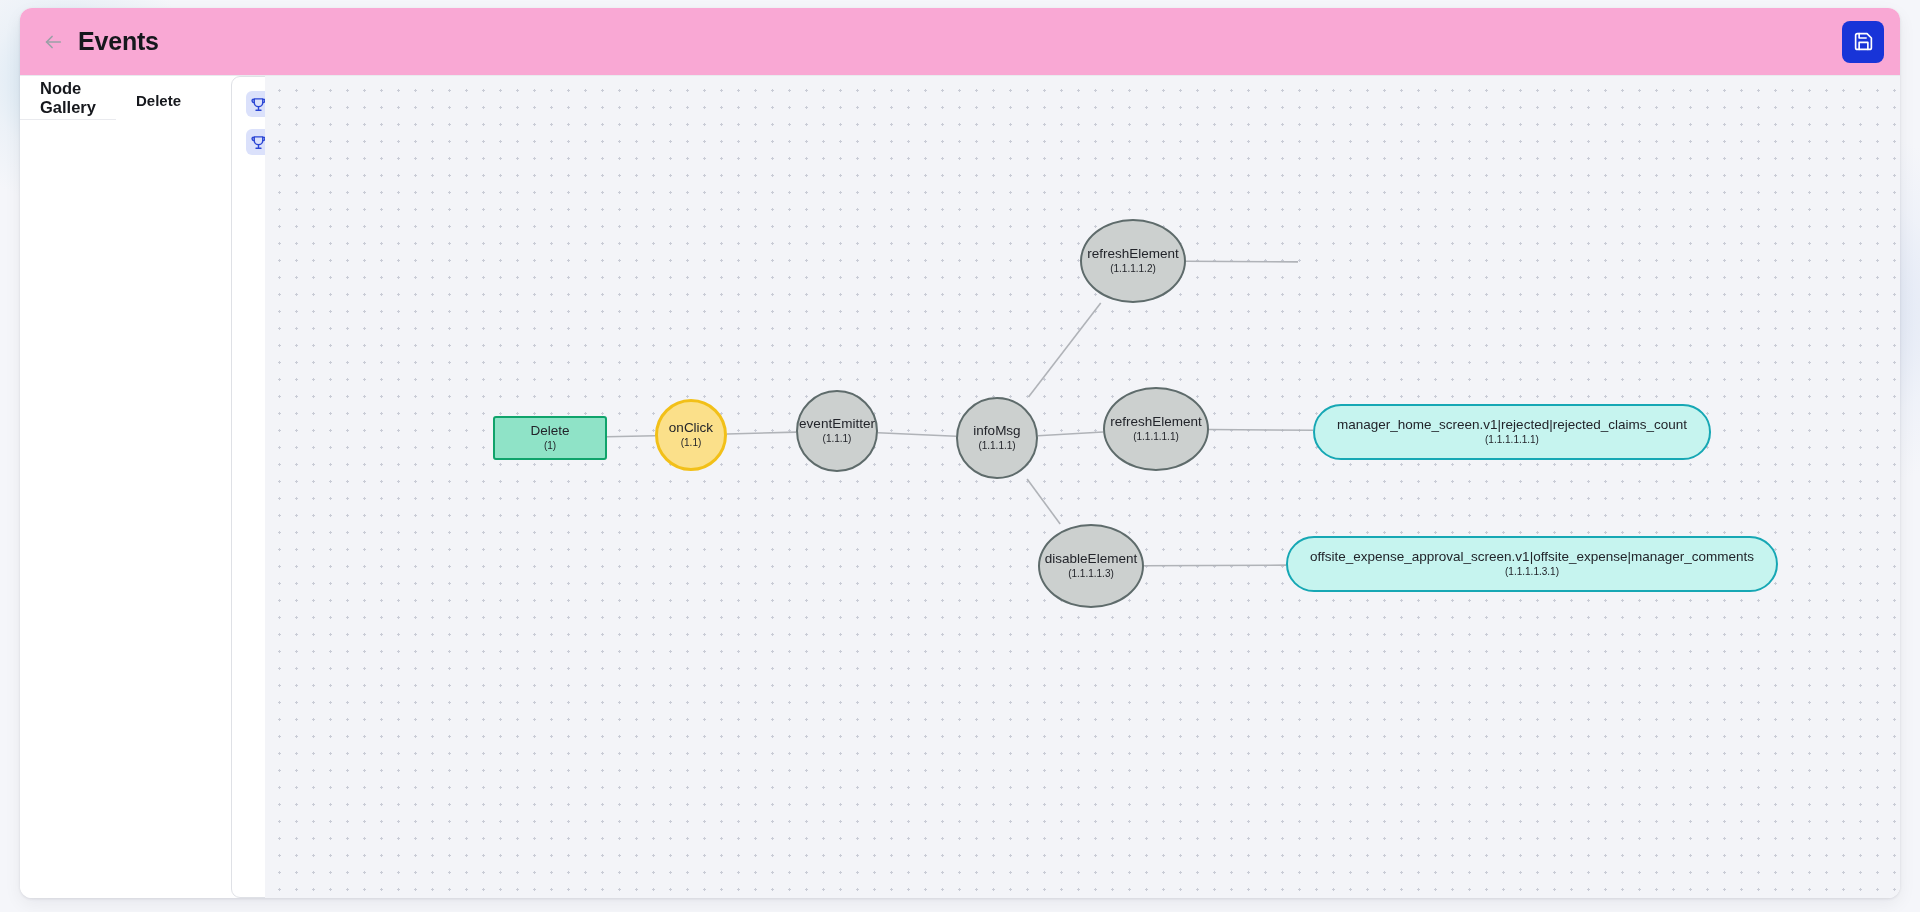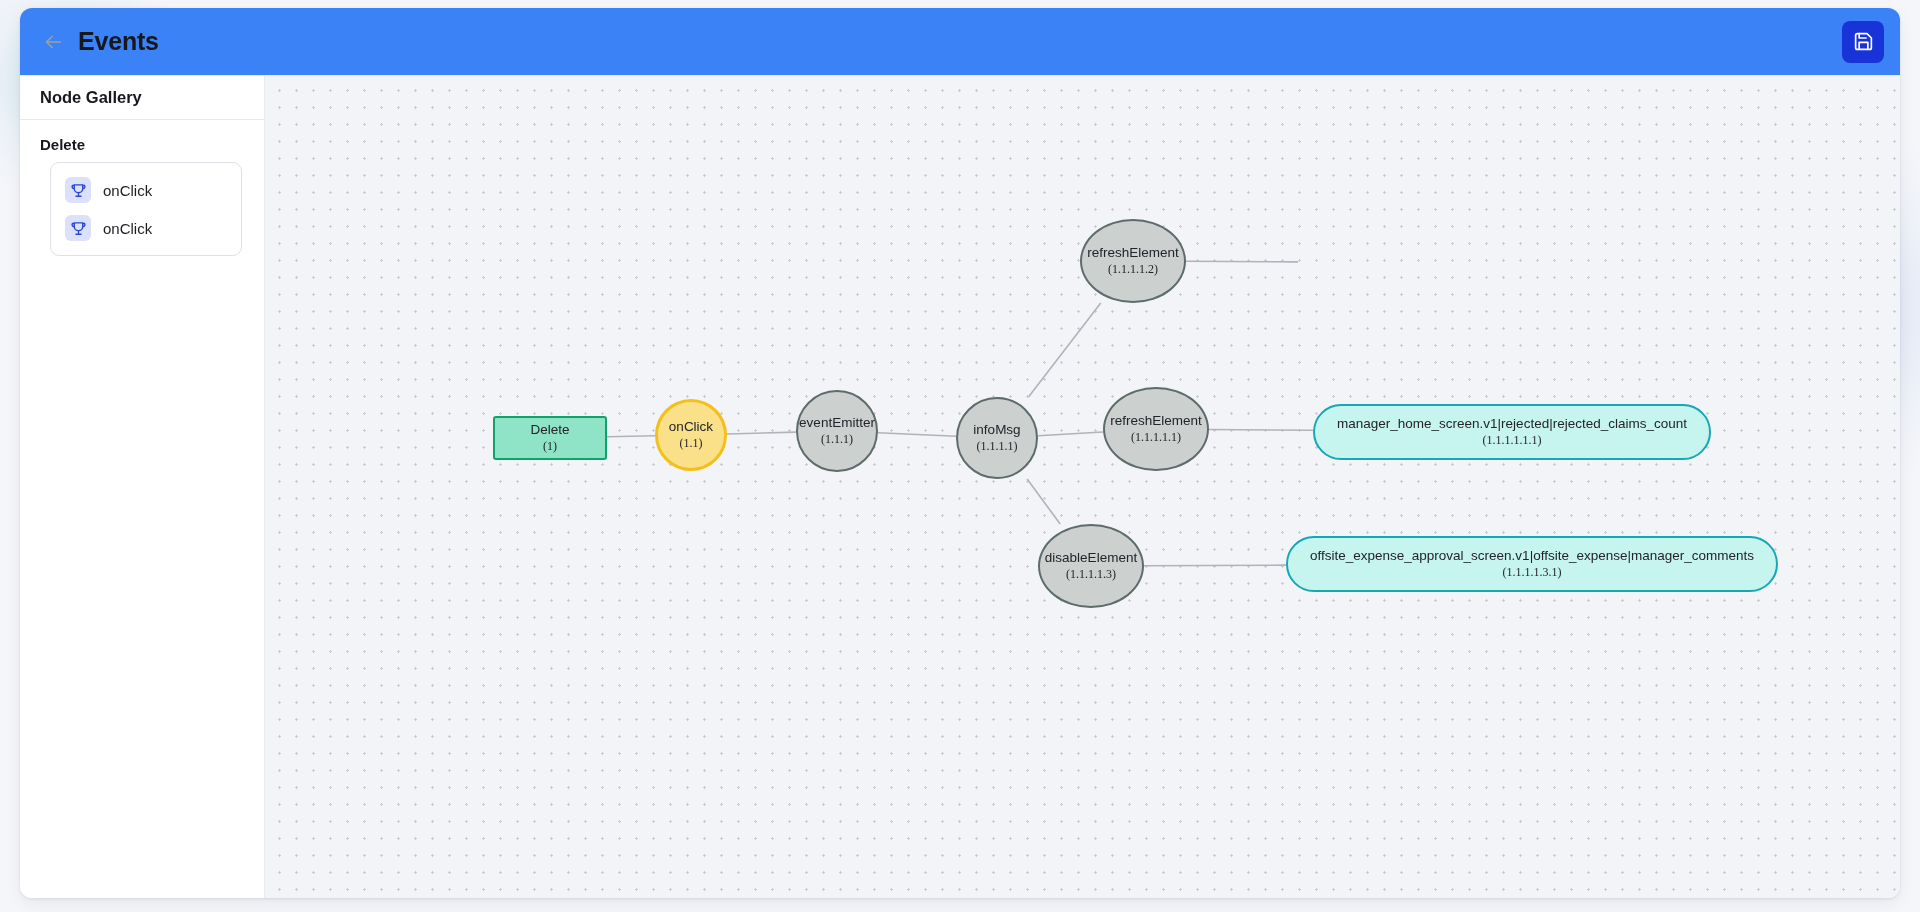--- a/index.html
+++ b/index.html
@@ -39,21 +39,21 @@
   }
 
   
   .header {
     height: 68px;
     flex: 0 0 68px;
     border-bottom: 1px solid #e9eaee;
     display: flex;
     align-items: center;
     padding: 0 16px 0 16px;
-    background: #3b82f6;
+    background: #f9a8d4;
   }
   .back-btn {
     width: 34px; height: 34px;
     display: flex; align-items: center; justify-content: center;
     cursor: pointer; border-radius: 6px;
     color: #9aa0a6;
   }
   .back-btn svg { display: block; }
   .page-title {
     font-size: 25px;
@@ -76,21 +76,21 @@
   
   .body-row { flex: 1; display: flex; min-height: 0; }
 
   
   .sidebar {
     width: 245px;
     flex: 0 0 245px;
     background: #ffffff;
     border-right: 1px solid #e9eaee;
     display: flex;
-    flex-direction: column;
+    flex-direction: row;
   }
   .gallery-title {
     height: 44px;
     display: flex; align-items: center;
     padding: 0 20px;
     font-size: 16.5px;
     font-weight: bold;
     color: #16181d;
     border-bottom: 1px solid #e9eaee;
   }
@@ -147,21 +147,21 @@
     display: flex;
     flex-direction: column;
     align-items: center;
     justify-content: center;
     text-align: center;
     cursor: pointer;
     user-select: none;
     line-height: 1.25;
   }
   .gnode .n-title { font-size: 13.5px; color: #22242a; white-space: nowrap; }
-  .gnode .n-id    { font-size: 12px; color: #22242a; white-space: nowrap; font-family: Liberation Serif, serif; }
+  .gnode .n-id    { font-size: 10px; color: #22242a; white-space: nowrap; }
 
   .n-rect {
     background: #8fe3c7;
     border: 2.5px solid #0fa36b;
     border-radius: 3px;
     width: 114px; height: 44px;
   }
   .n-trigger {
     background: #fbe08a;
     border: 3px solid #f2c018;

